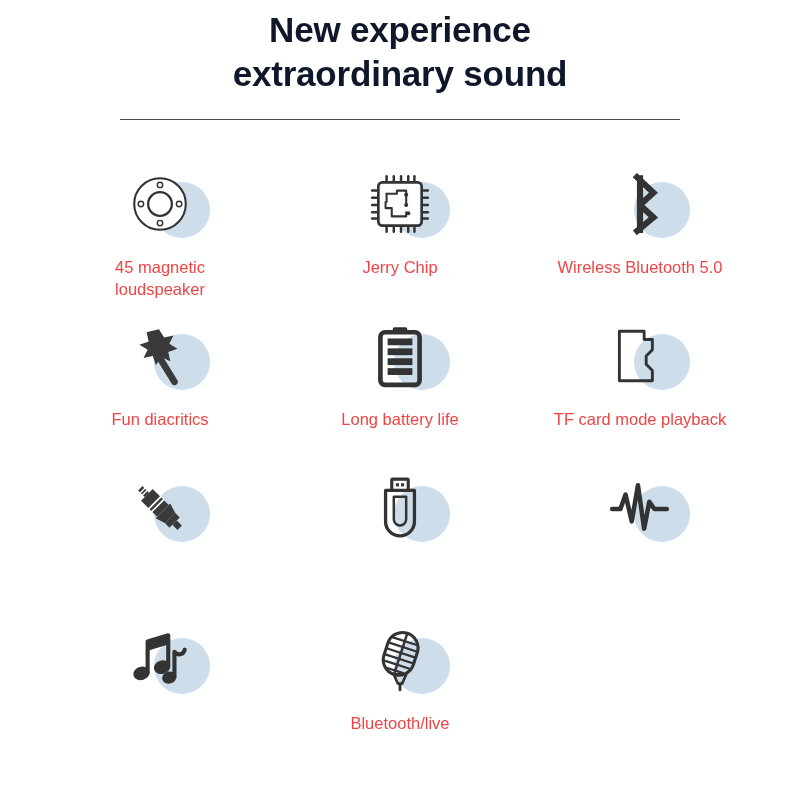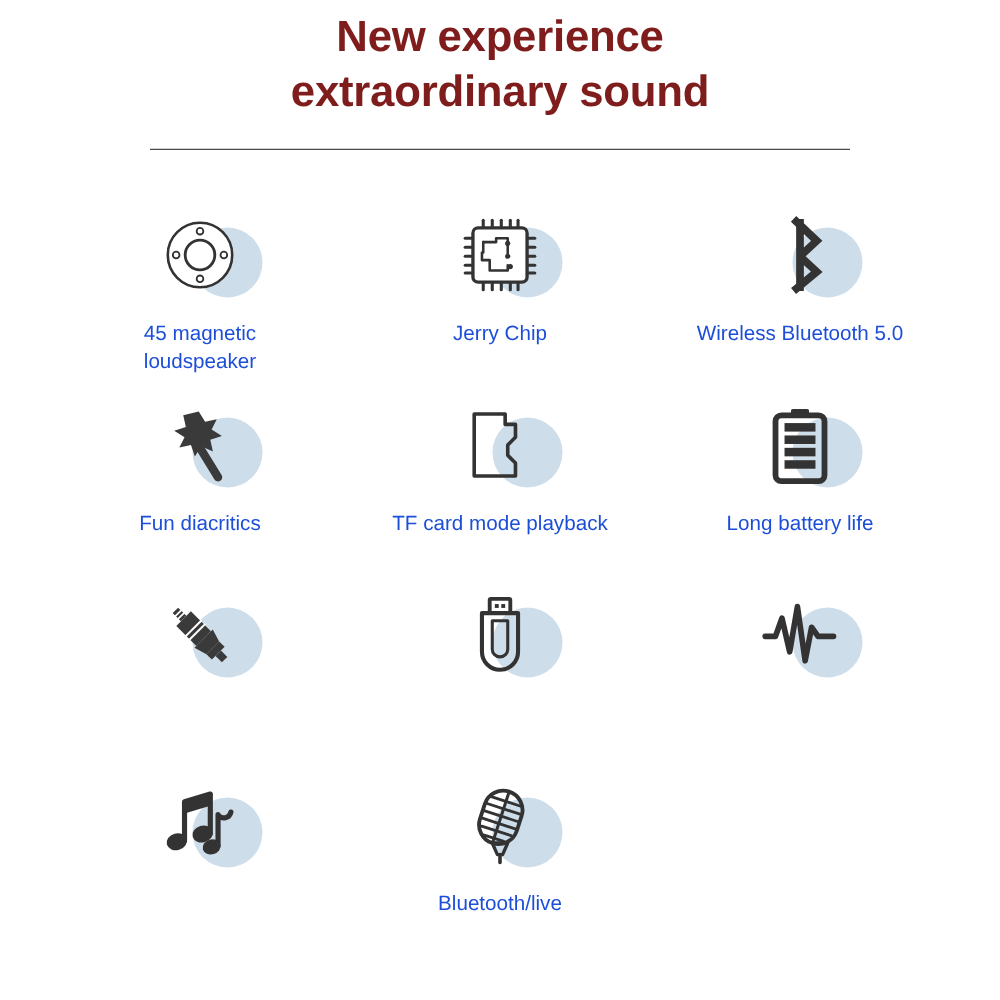--- a/index.html
+++ b/index.html
@@ -24,21 +24,21 @@
   }
 
   
   .header {
     padding-top: 8px;
     text-align: center;
   }
   .title-line {
     font-size: 35px;
     font-weight: bold;
-    color: #7f1d1d;
+    color: #0f172a;
     line-height: 1.27;
     letter-spacing: -0.2px;
   }
   .divider {
     width: 560px;
     height: 1px;
     background: #4a4a4a;
     margin: 22px auto 0 auto;
   }
 
@@ -79,21 +79,21 @@
     position: relative;
     z-index: 1;
     width: 66px;
     height: 66px;
     display: block;
   }
   .caption {
     margin-top: 10px;
     font-size: 16.5px;
     line-height: 1.35;
-    color: #1d4ed8;
+    color: #ef4444;
     text-align: center;
     max-width: 215px;
     white-space: pre-line;
   }
 </style>
 </head>
 <body>
 
 <div class="page">
 
@@ -177,39 +177,39 @@
         </svg>
       </div>
       <div class="caption">Fun diacritics</div>
     </div>
 
 
     <div class="cell">
       <div class="icon-wrap">
         <div class="blob"></div>
         <svg class="glyph" viewBox="0 0 64 64">
-          <path d="M12 8 H36 L36 16 L44 16 L44 26 L38 32 L38 40 L44 46 L44 56 H12 Z" fill="none" stroke="#333333" stroke-width="2.8" stroke-linejoin="round"></path>
-        </svg>
-      </div>
-      <div class="caption">TF card mode playback</div>
-    </div>
-
-    <div class="cell">
-      <div class="icon-wrap">
-        <div class="blob"></div>
-        <svg class="glyph" viewBox="0 0 64 64">
           <rect x="25" y="4" width="14" height="6" rx="1.5" fill="#333333"></rect>
           <rect x="13" y="9" width="38" height="51" rx="4.5" fill="none" stroke="#333333" stroke-width="4.5"></rect>
           <rect x="20" y="15" width="24" height="6.6" fill="#333333"></rect>
           <rect x="20" y="24.6" width="24" height="6.6" fill="#333333"></rect>
           <rect x="20" y="34.2" width="24" height="6.6" fill="#333333"></rect>
           <rect x="20" y="43.8" width="24" height="6.6" fill="#333333"></rect>
         </svg>
       </div>
       <div class="caption">Long battery life</div>
+    </div>
+
+    <div class="cell">
+      <div class="icon-wrap">
+        <div class="blob"></div>
+        <svg class="glyph" viewBox="0 0 64 64">
+          <path d="M12 8 H36 L36 16 L44 16 L44 26 L38 32 L38 40 L44 46 L44 56 H12 Z" fill="none" stroke="#333333" stroke-width="2.8" stroke-linejoin="round"></path>
+        </svg>
+      </div>
+      <div class="caption">TF card mode playback</div>
     </div>
 
     <div class="cell">
       <div class="icon-wrap">
         <div class="blob"></div>
         <svg class="glyph" viewBox="0 0 64 64">
           <g transform="rotate(-45 32 32)">
             <path d="M24 14 h16 v22 h-16 z" fill="#3a3a3a"></path>
             <path d="M22 36 h20 l-3 10 h-14 z" fill="#3a3a3a"></path>
             <path d="M25 46 h14 v6 h-14 z" fill="#3a3a3a"></path>

